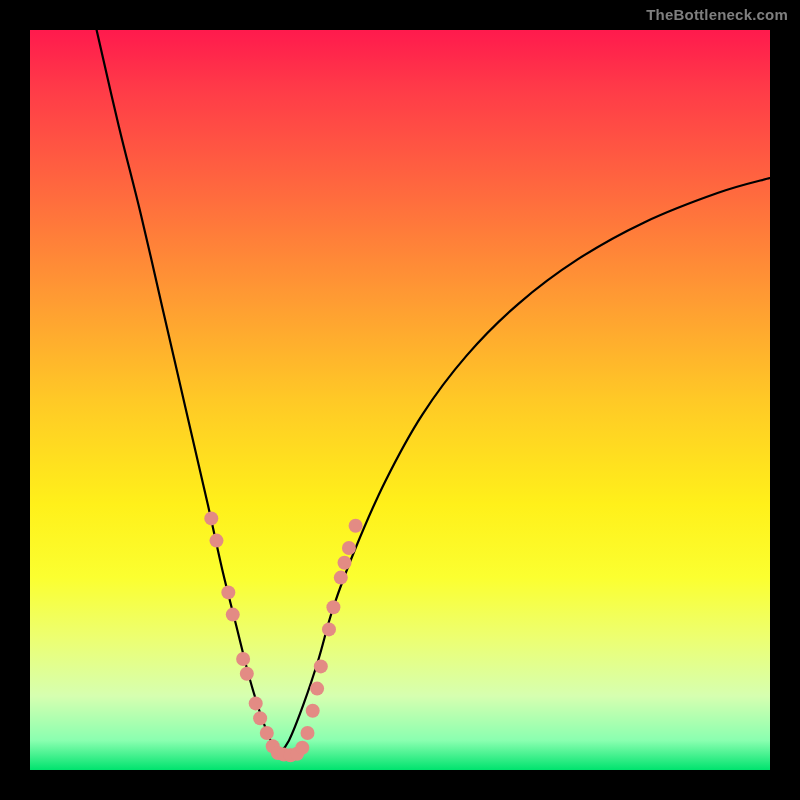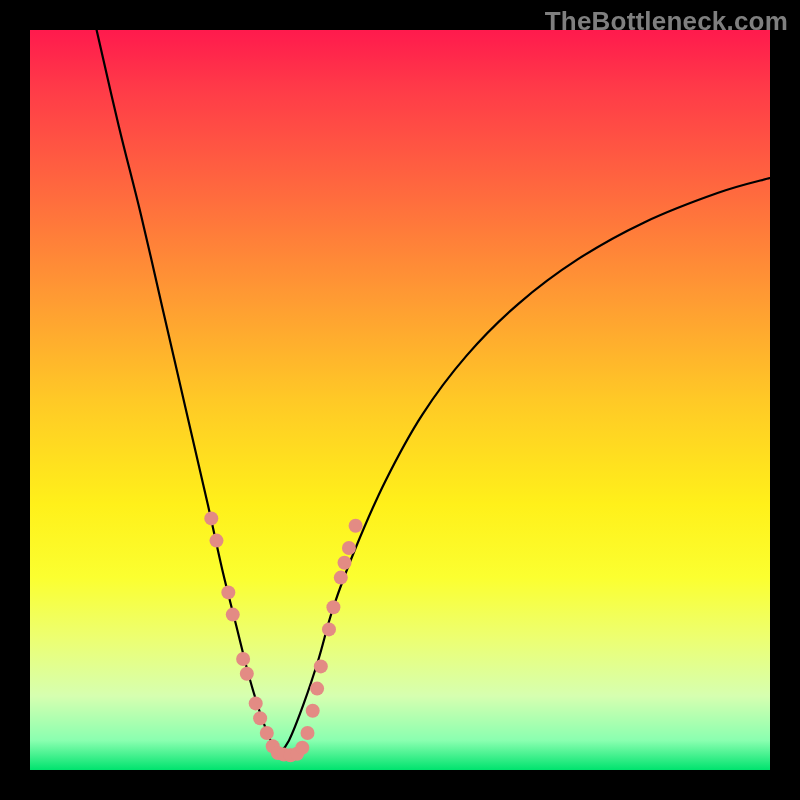--- a/index.html
+++ b/index.html
@@ -29,21 +29,21 @@
       #d6ffb0 90%,
       #8affb0 96%,
       #00e36e 100%
     );
   }
   .watermark {
     position: absolute;
     top: 6px;
     right: 12px;
     color: #7f7f7f;
-    font-size: 26px;
+    font-size: 15px;
     font-weight: 600;
     letter-spacing: 0.2px;
     user-select: none;
   }
   svg.curves {
     position: absolute;
     left: 0;
     top: 0;
     width: 740px;
     height: 740px;

